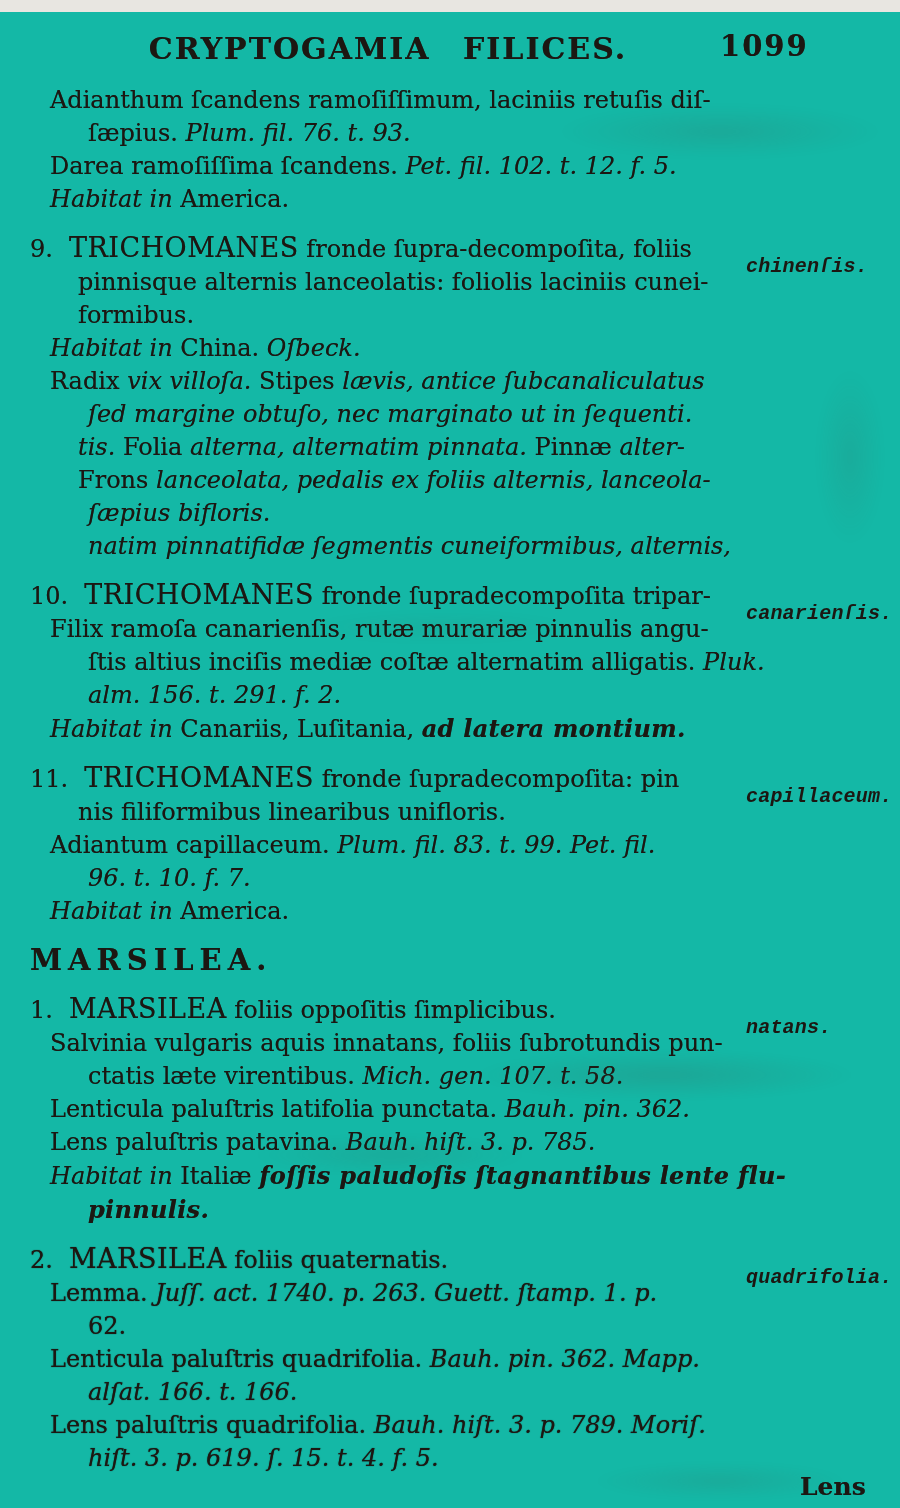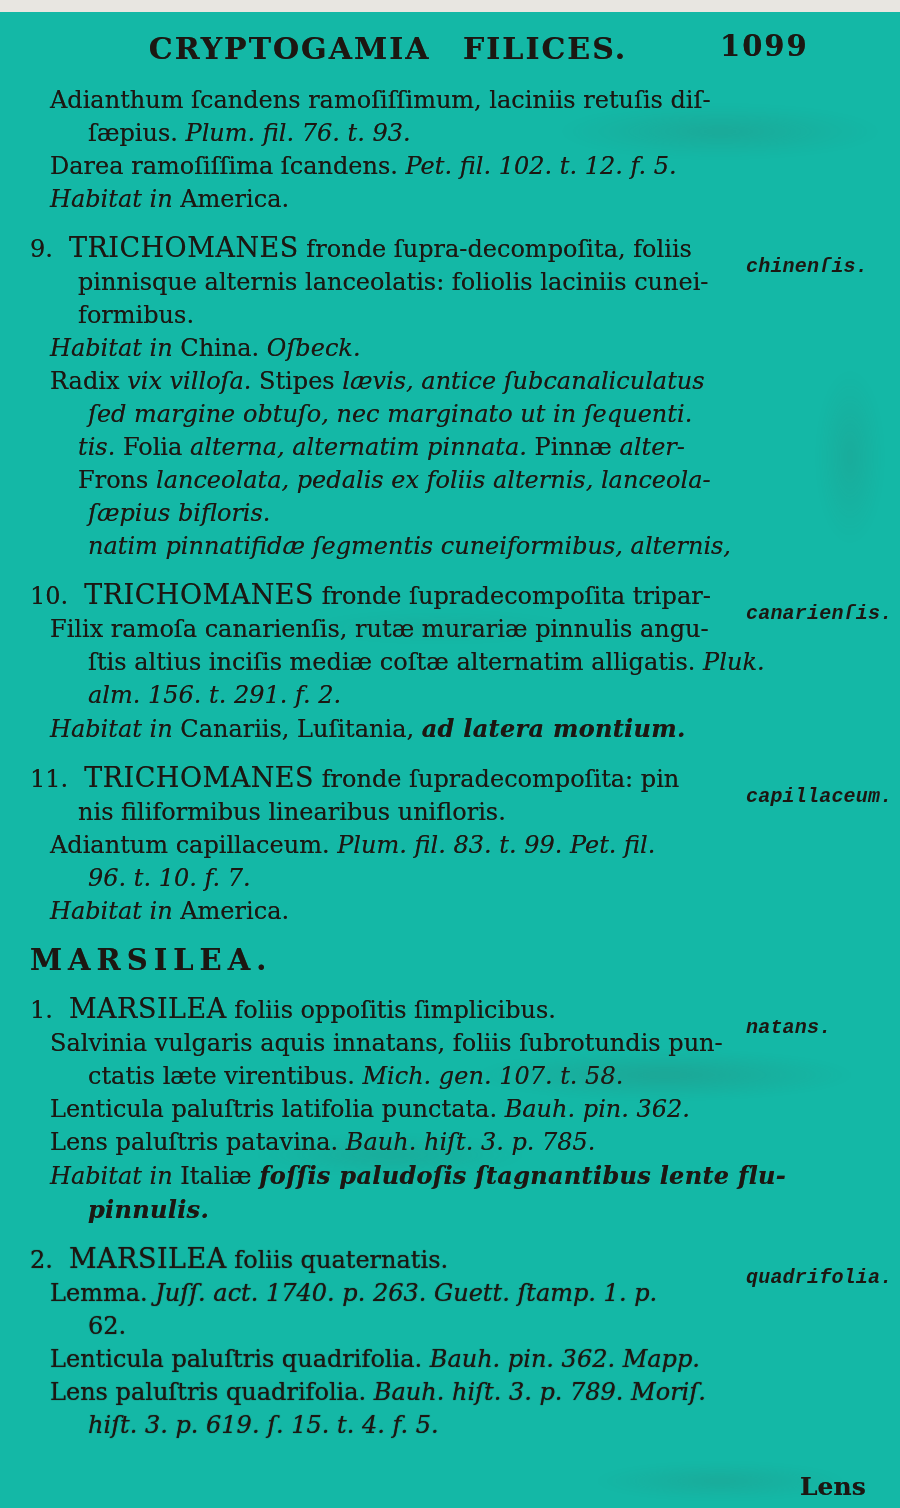--- a/index.html
+++ b/index.html
@@ -110,20 +110,21 @@
         <div class="line ind1"><span>Lenticula paluſtris latifolia punctata. </span><span class="it">Bauh. pin. 362.</span></div>
         <div class="line ind1"><span>Lens paluſtris patavina. </span><span class="it">Bauh. hiſt. 3. p. 785.</span></div>
         <div class="line ind1"><span class="it">Habitat in</span><span> Italiæ </span><span class="bit">foſſis paludoſis ſtagnantibus lente flu-</span></div>
         <div class="line ind3"><span class="bit">pinnulis.</span></div>
       </div>
       <div class="block entry heavy">
         <div class="line ind0"><span class="num">2.</span><span class="caps">MARSILEA</span><span> foliis quaternatis.</span><span class="margin-note">quadrifolia.</span></div>
         <div class="line ind1"><span>Lemma. </span><span class="it">Juſſ. act. 1740. p. 263. Guett. ſtamp. 1. p.</span></div>
         <div class="line ind3"><span>62.</span></div>
         <div class="line ind1"><span>Lenticula paluſtris quadrifolia. </span><span class="it">Bauh. pin. 362. Mapp.</span></div>
+        <div class="line ind3"><span class="it">alſat. 166. t. 166.</span></div>
         <div class="line ind1"><span>Lens paluſtris quadrifolia. </span><span class="it">Bauh. hiſt. 3. p. 789. Moriſ.</span></div>
         <div class="line ind3"><span class="it">hiſt. 3. p. 619. ſ. 15. t. 4. f. 5.</span></div>
       </div>
     </div>
 
   <div class="catchword">Lens</div>
 
   <div class="smudge s1"></div>
   <div class="smudge s2"></div>
   <div class="smudge s3"></div>

